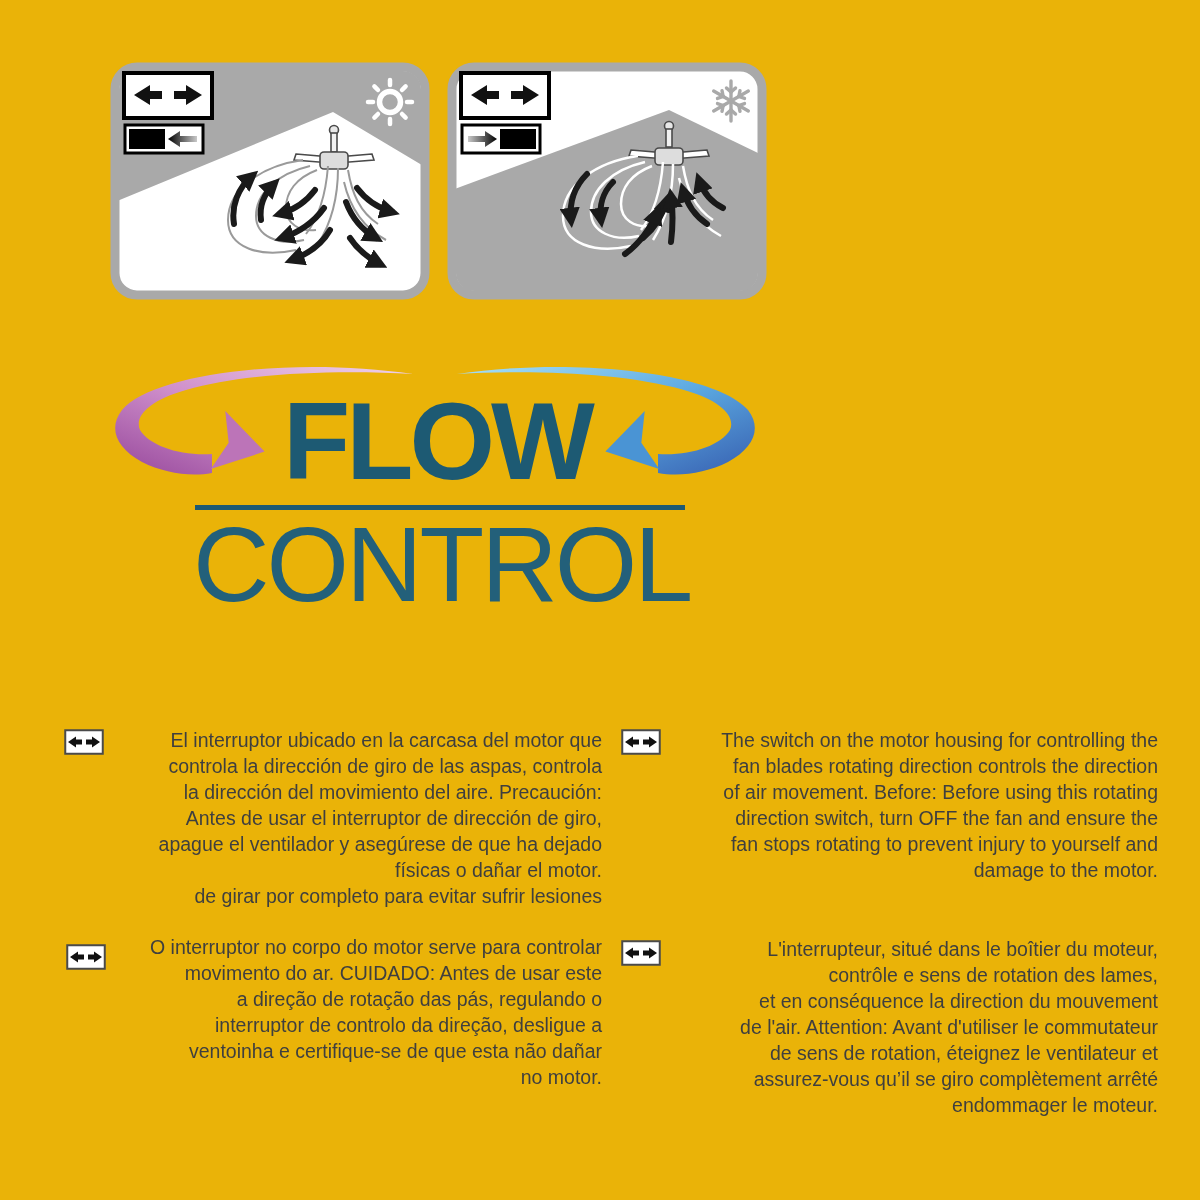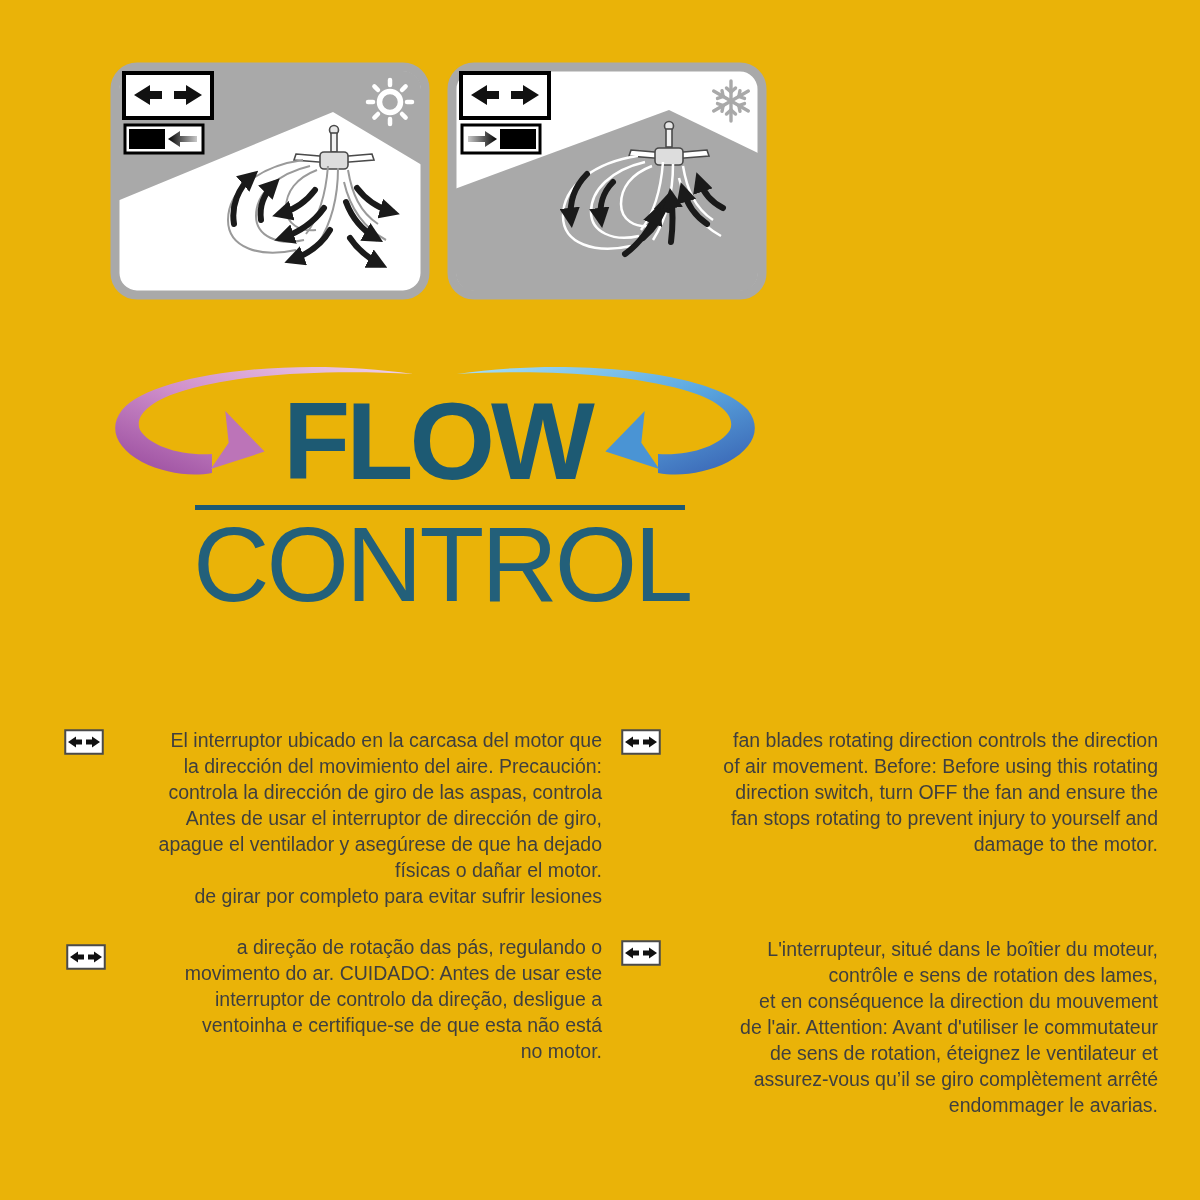--- a/index.html
+++ b/index.html
@@ -234,44 +234,46 @@
     <polygon points="36,13 28,7.5 28,10.5 22,10.5 22,15.5 28,15.5 28,18.5" fill="#111111"></polygon>
   </svg>
   <svg id="icon-fr" class="switch-mini" width="40" height="26" viewBox="0 0 40 26">
     <rect x="1.25" y="1.25" width="37.5" height="23.5" fill="#ffffff" stroke="#4a4a4a" stroke-width="2"></rect>
     <polygon points="4,13 12,7.5 12,10.5 18,10.5 18,15.5 12,15.5 12,18.5" fill="#111111"></polygon>
     <polygon points="36,13 28,7.5 28,10.5 22,10.5 22,15.5 28,15.5 28,18.5" fill="#111111"></polygon>
   </svg>
 
   <div id="para-es" class="para">
       <div>El interruptor ubicado en la carcasa del motor que</div>
+      <div>controla la dirección de giro de las aspas, controla</div>
       <div>la dirección del movimiento del aire. Precaución:</div>
-      <div>controla la dirección de giro de las aspas, controla</div>
       <div>Antes de usar el interruptor de dirección de giro,</div>
       <div>apague el ventilador y asegúrese de que ha dejado</div>
       <div>físicas o dañar el motor.</div>
       <div>de girar por completo para evitar sufrir lesiones</div>
     </div>
   <div id="para-en" class="para">
+      <div>The switch on the motor housing for controlling the</div>
       <div>fan blades rotating direction controls the direction</div>
       <div>of air movement. Before: Before using this rotating</div>
       <div>direction switch, turn OFF the fan and ensure the</div>
       <div>fan stops rotating to prevent injury to yourself and</div>
       <div>damage to the motor.</div>
     </div>
   <div id="para-pt" class="para">
+      <div>O interruptor no corpo do motor serve para controlar</div>
+      <div>movimento do ar. CUIDADO: Antes de usar este</div>
       <div>a direção de rotação das pás, regulando o</div>
-      <div>movimento do ar. CUIDADO: Antes de usar este</div>
       <div>interruptor de controlo da direção, desligue a</div>
-      <div>ventoinha e certifique-se de que esta não está</div>
+      <div>ventoinha e certifique-se de que esta não dañar</div>
       <div>no motor.</div>
     </div>
   <div id="para-fr" class="para">
       <div>L'interrupteur, situé dans le boîtier du moteur,</div>
       <div>contrôle e sens de rotation des lames,</div>
       <div>et en conséquence la direction du mouvement</div>
       <div>de l'air. Attention: Avant d'utiliser le commutateur</div>
       <div>de sens de rotation, éteignez le ventilateur et</div>
       <div>assurez-vous qu’il se giro complètement arrêté</div>
-      <div>endommager le avarias.</div>
+      <div>endommager le moteur.</div>
     </div>
 
 </div>
 
 </body></html>

